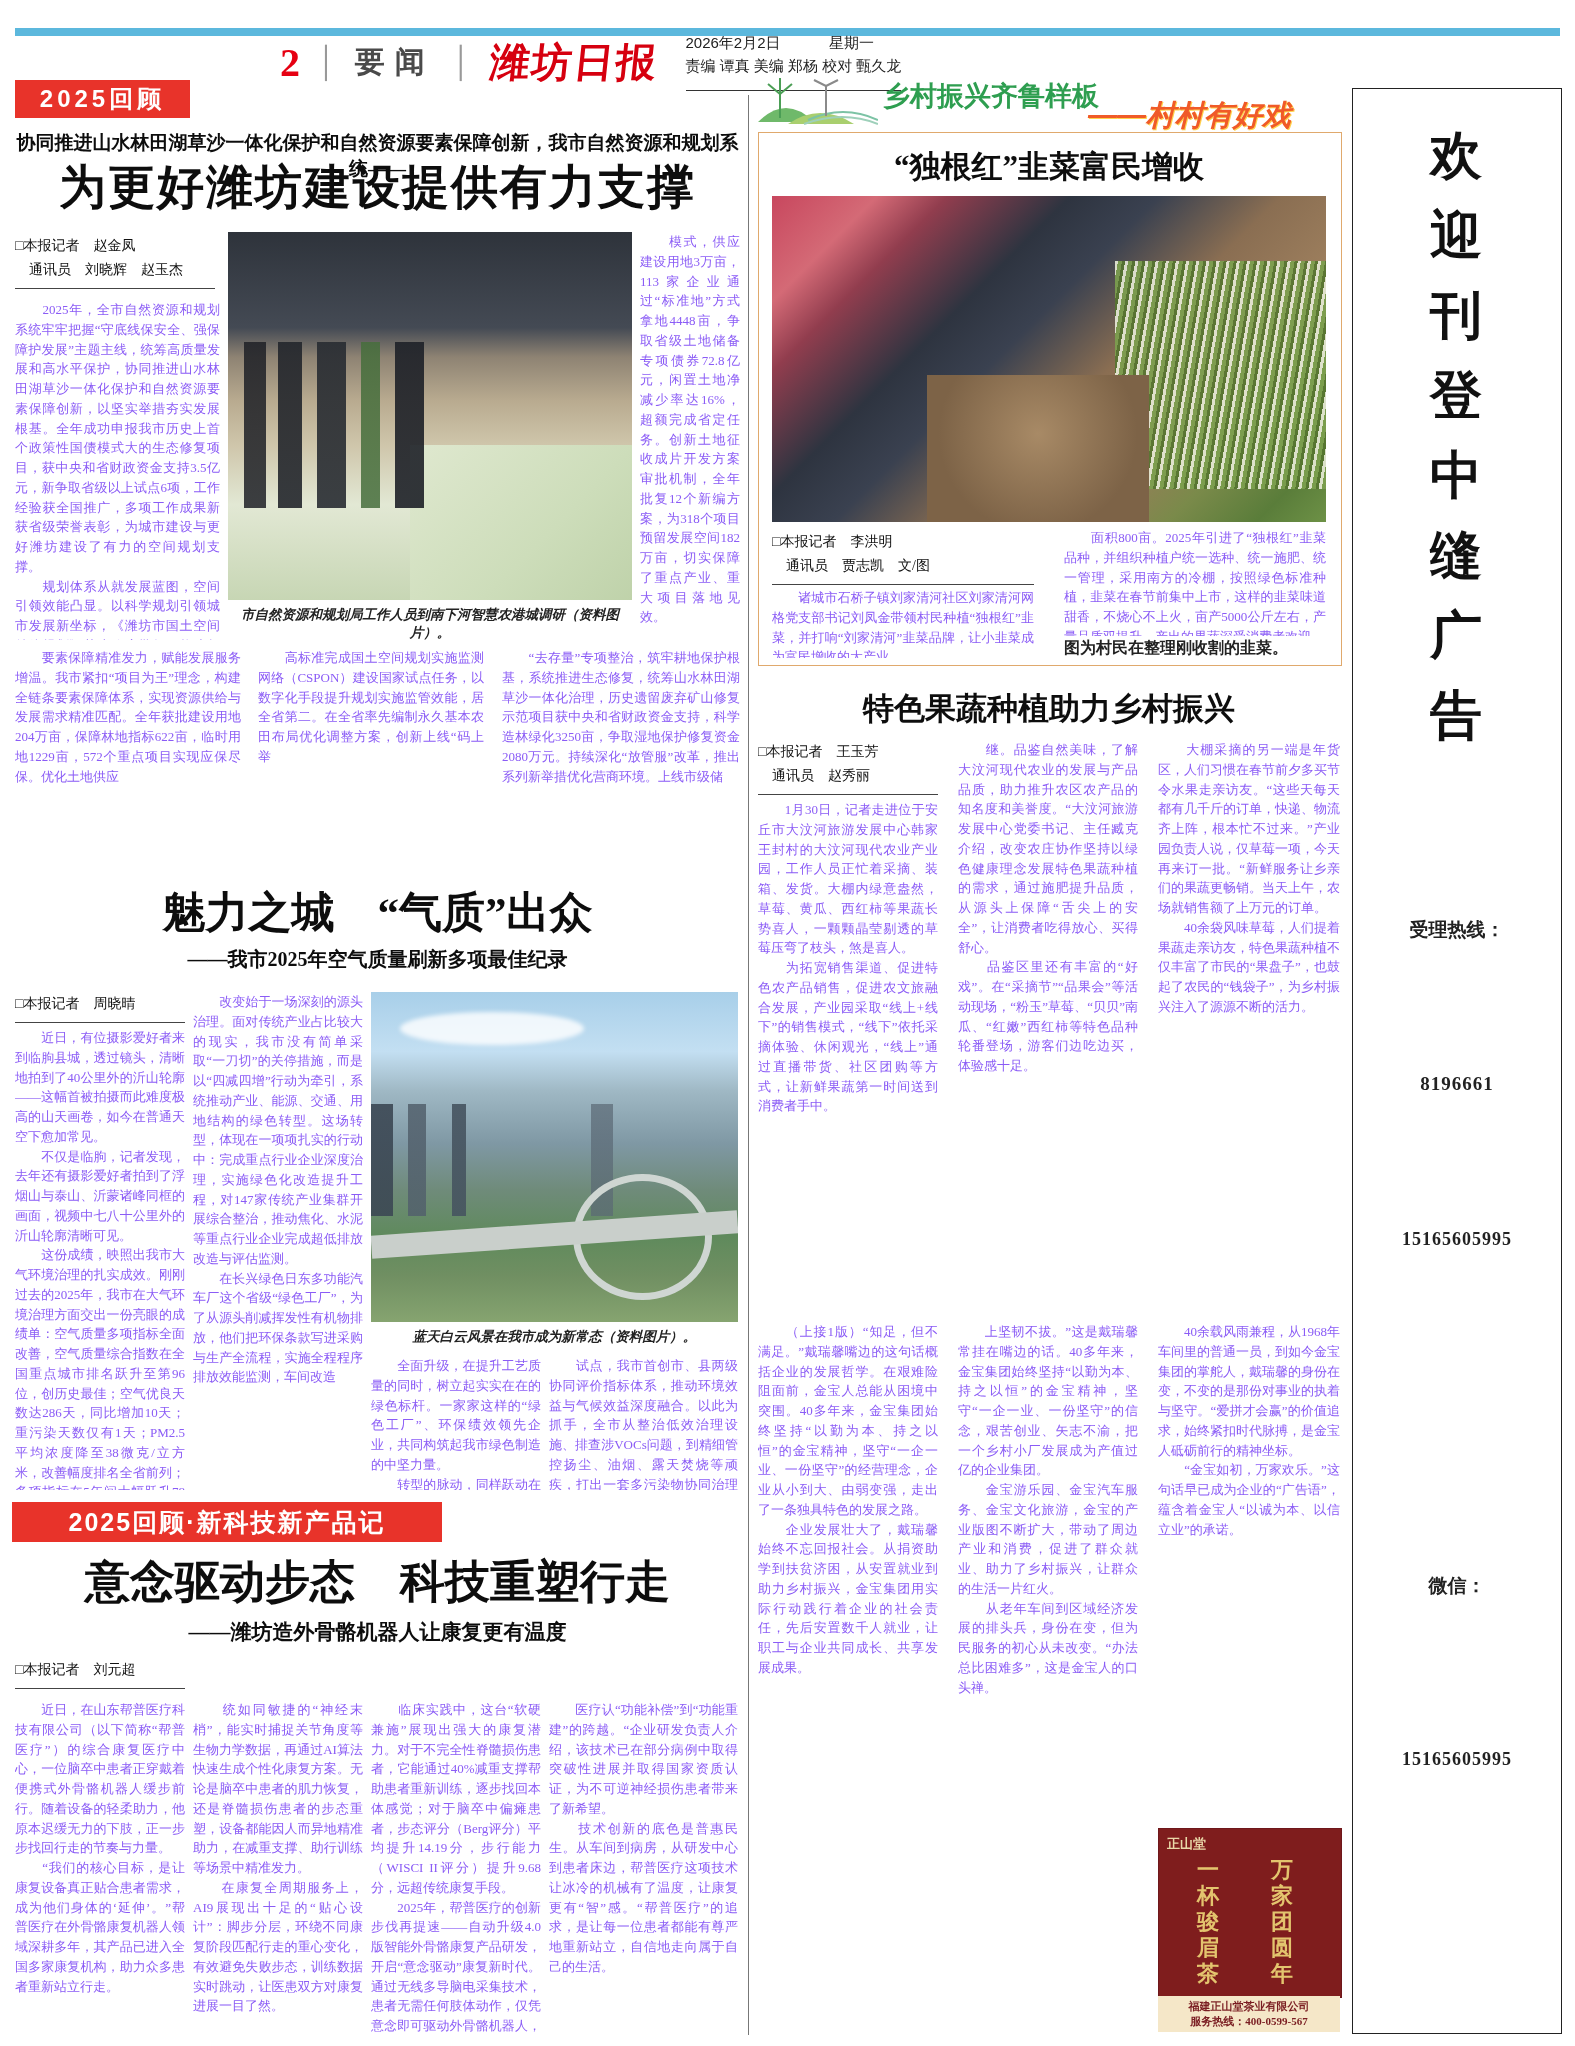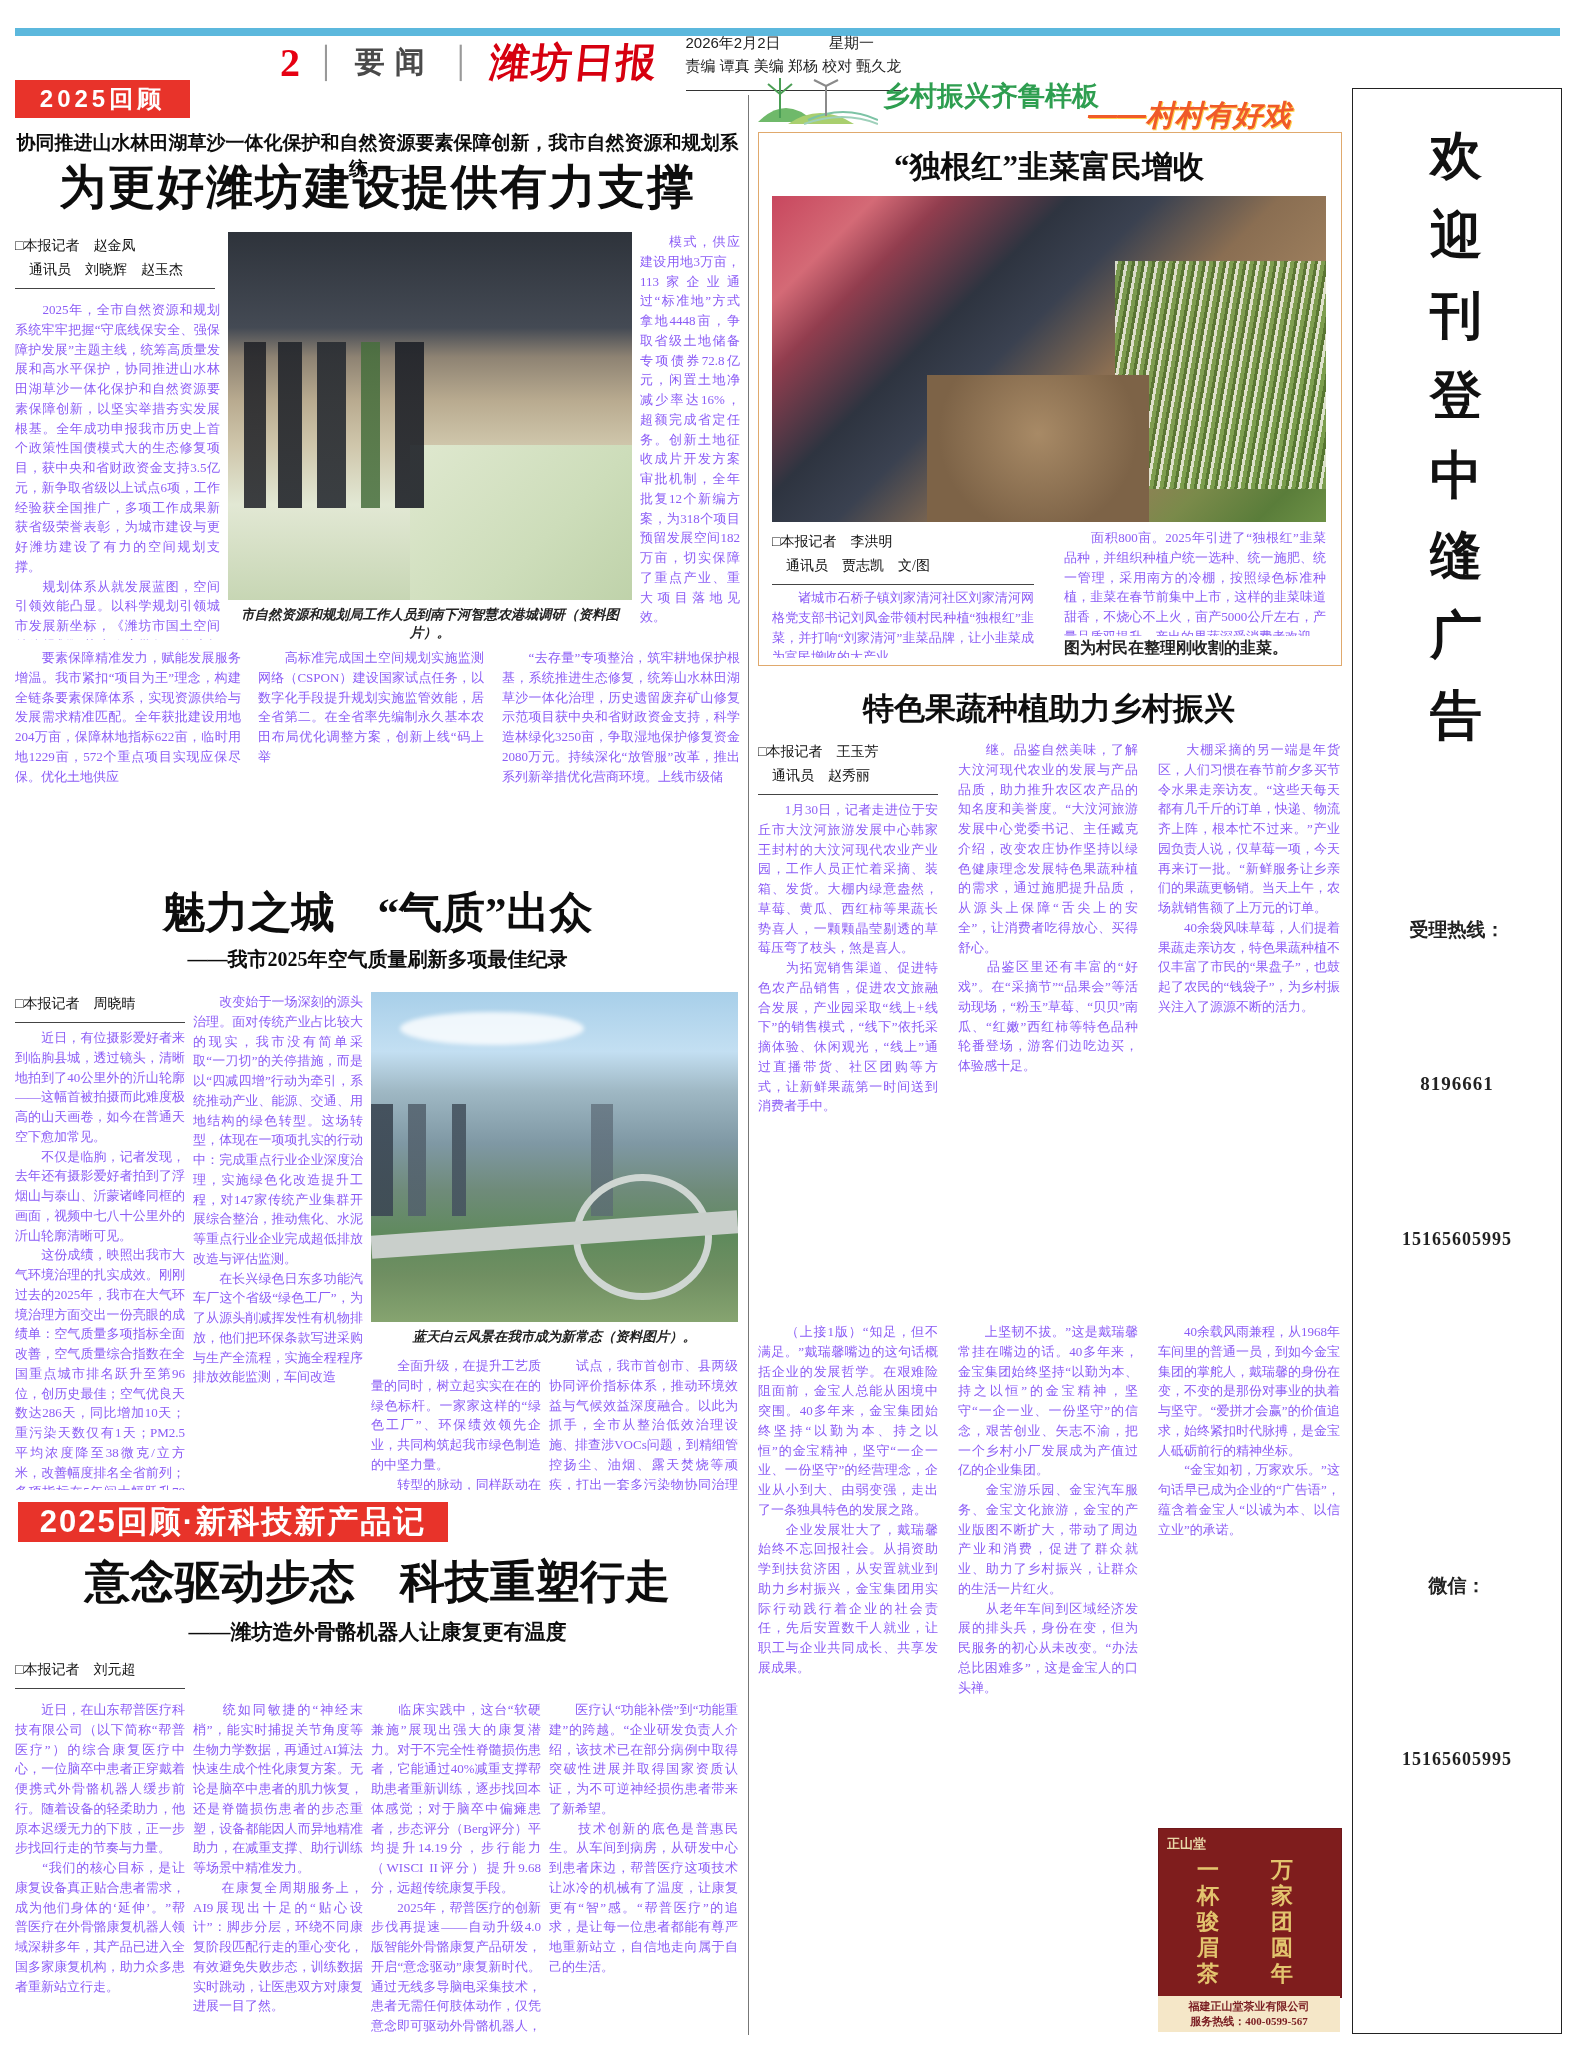--- a/index.html
+++ b/index.html
@@ -90,21 +90,21 @@
     <div class="abs" style="left:0;top:34%;width:100%;height:34%;background:linear-gradient(90deg,rgba(60,72,84,.9) 0 6%,rgba(0,0,0,0) 6% 10%,rgba(82,96,108,.85) 10% 15%,rgba(0,0,0,0) 15% 22%,rgba(70,84,96,.9) 22% 26%,rgba(0,0,0,0) 26% 60%,rgba(90,104,116,.7) 60% 66%,rgba(0,0,0,0) 66% 100%);"></div>
     <div class="abs" style="left:55%;top:55%;width:34%;height:34%;border:7px solid #cfd6d2;border-radius:50%;"></div>
     <div class="abs" style="left:0;top:70%;width:100%;height:7%;background:#c9cfcb;transform:rotate(-4deg);"></div>
   </div>
   <div class="abs caption" style="left:371px;top:1328px;width:367px;">蓝天白云风景在我市成为新常态（资料图片）。</div>
 
   <div class="abs bodytxt" style="left:371px;top:1356px;width:170px;height:134px;">　　全面升级，在提升工艺质量的同时，树立起实实在在的绿色标杆。一家家这样的“绿色工厂”、环保绩效领先企业，共同构筑起我市绿色制造的中坚力量。
 　　转型的脉动，同样跃动在能源与交通体系的深刻变革中。这个冬天，平原</div>
   <div class="abs bodytxt" style="left:549px;top:1356px;width:189px;height:134px;">　　试点，我市首创市、县两级协同评价指标体系，推动环境效益与气候效益深度融合。以此为抓手，全市从整治低效治理设施、排查涉VOCs问题，到精细管控扬尘、油烟、露天焚烧等顽疾，打出一套多污染物协同治理的“组合拳”。正是这样的统筹</div>
 
-  <div class="abs redbox" style="left:18px;top:1502px;width:430px;height:40px;font-size:31px;letter-spacing:2px;font-family:'Liberation Sans',sans-serif;">
+  <div class="abs redbox" style="left:12px;top:1502px;width:430px;height:40px;font-size:25px;letter-spacing:2px;font-family:'Liberation Sans',sans-serif;">
     <span>2025回顾·新科技新产品记</span>
   </div>
 
   <div class="abs hl" style="left:15px;top:1552px;width:725px;font-size:45px;">意念驱动步态　科技重塑行走</div>
   <div class="abs hl" style="left:15px;top:1618px;width:725px;font-size:21px;">——潍坊造外骨骼机器人让康复更有温度</div>
 
   <div class="abs byline" style="left:15px;top:1658px;width:170px;">
     <span style="display:block;">□本报记者　刘元超</span>
   </div>
 

